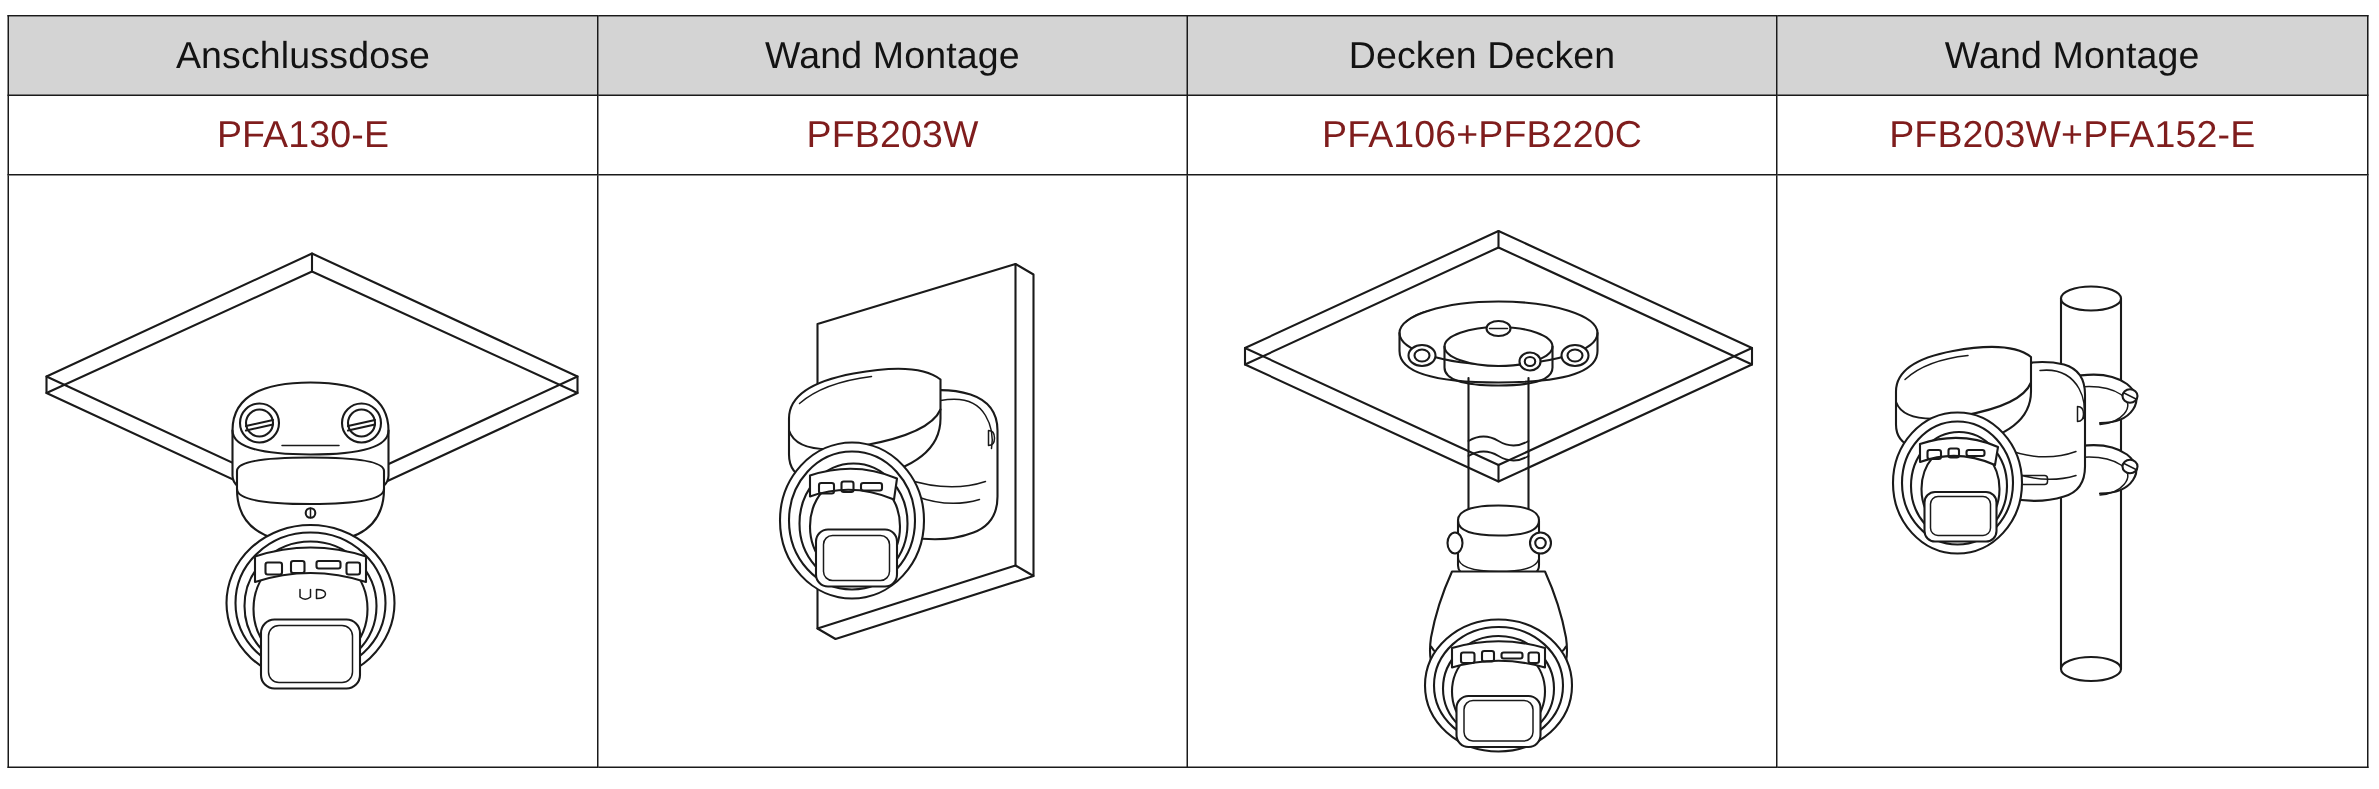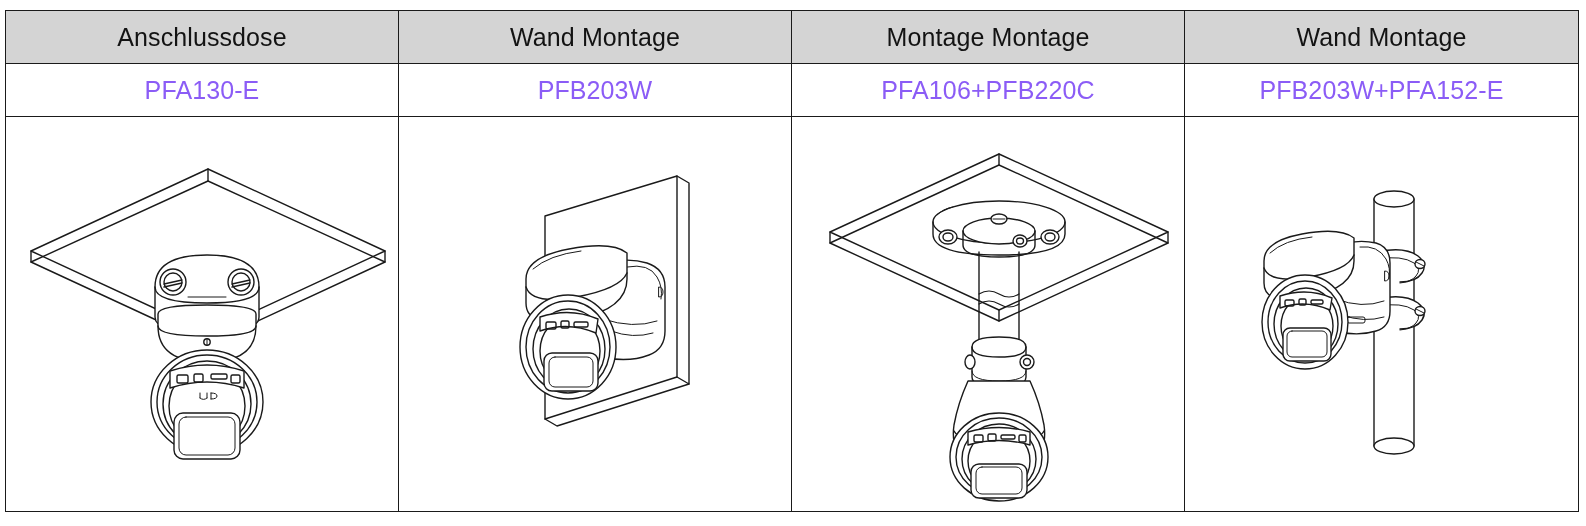--- a/index.html
+++ b/index.html
@@ -40,21 +40,21 @@
     background: #d4d4d4;
     font-size: 25px;
     color: #131313;
     font-weight: normal;
     letter-spacing: 0.1px;
   }
   tr.model-row td {
     height: 52px;
     background: #ffffff;
     font-size: 25px;
-    color: #8b5cf6;
+    color: #7f1d1d;
     letter-spacing: 0.1px;
   }
   tr.figure-row td {
     height: 394px;
     background: #ffffff;
     padding: 0;
   }
   .fig-wrap {
     width: 100%;
     height: 394px;
@@ -85,21 +85,21 @@
 
     <tbody>
         <tr class="header-row">
       <td>
         <span class="cell-text">Anschlussdose</span>
       </td>
       <td>
         <span class="cell-text">Wand Montage</span>
       </td>
       <td>
-        <span class="cell-text">Montage Montage</span>
+        <span class="cell-text">Decken Decken</span>
       </td>
       <td>
         <span class="cell-text">Wand Montage</span>
       </td>
     </tr>
 
     <tr class="model-row">
       <td>
         <span class="cell-text">PFA130-E</span>
       </td>

